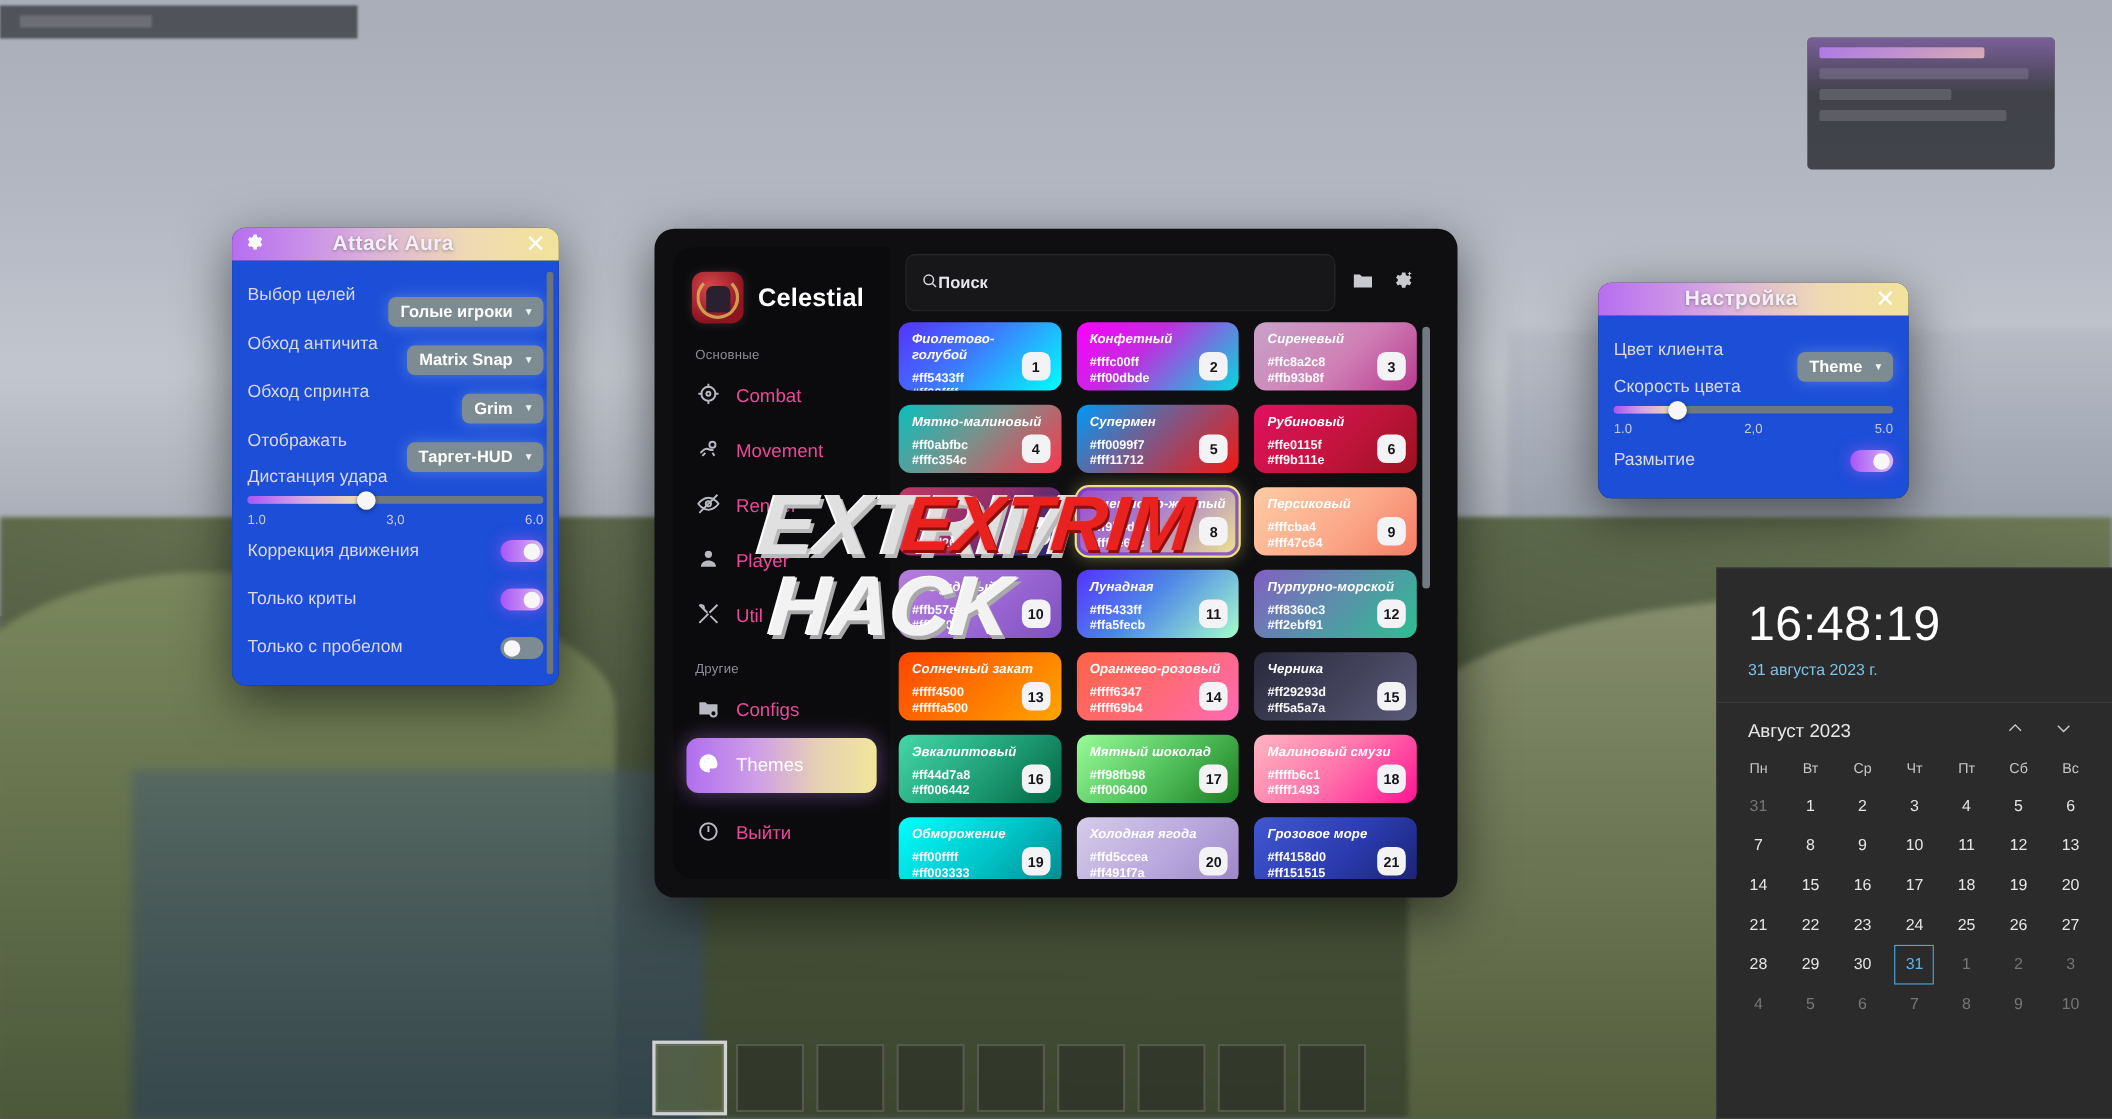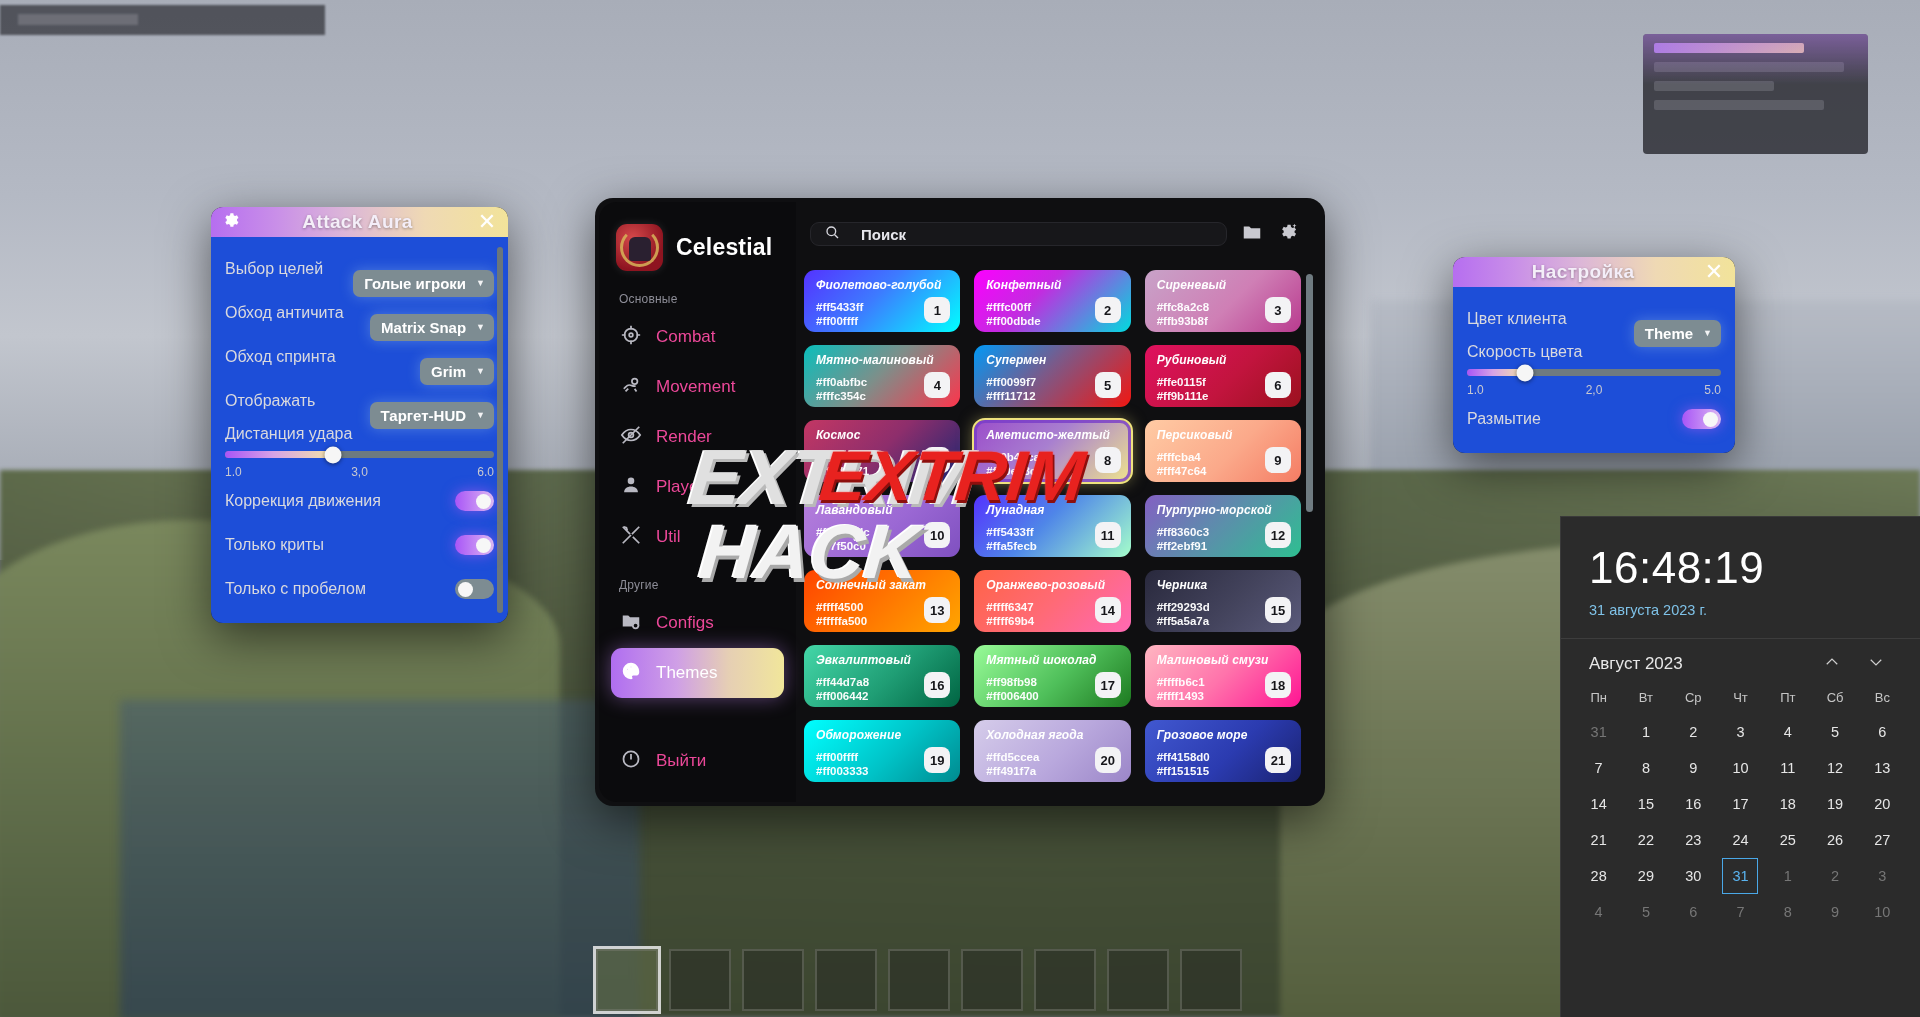--- a/index.html
+++ b/index.html
@@ -137,21 +137,21 @@
   .tgl.on { background: linear-gradient(90deg,#a855f7,#dcb8f2); box-shadow:0 0 14px rgba(170,90,245,.65); }
   .tgl.off { background:#7d8c92; }
   .tgl .dot { position:absolute; top:2.5px; width:15px; height:15px; border-radius:50%; background:#f7f7f7; }
   .tgl.on .dot { right:3px; }
   .tgl.off .dot { left:3px; }
 
   
   .vscroll { position:absolute; right:5px; top:10px; bottom:10px; width:6px; border-radius:4px; background:#6a767c; }
 
   
-  #celestial { left:595px; top:198px; width:730px; height:608px; border-radius:18px; background:#0f0f11; padding:4px; }
+  #celestial { left:595px; top:208px; width:730px; height:608px; border-radius:18px; background:#0f0f11; padding:17px; }
   #celestial .cwrap { display:flex; height:100%; }
   .c-side { width:197px; background:#0b0b0d; border-radius:18px 0 0 18px; padding:16px 0 0 0; display:flex; flex-direction:column; }
   .c-brand { display:flex; align-items:center; gap:13px; padding:0 0 0 17px; height:58px; }
   .c-logo {
     width:47px; height:47px; border-radius:11px;
     background: radial-gradient(circle at 35% 30%, #d4484a, #8e1420 70%);
     box-shadow:0 0 10px rgba(255,255,255,.12); position:relative; overflow:hidden;
   }
   .c-logo::after{
     content:''; position:absolute; left:50%; top:55%; transform:translate(-50%,-50%);
@@ -171,22 +171,22 @@
   .c-item.active {
     background: linear-gradient(90deg,#b06ef0 0%, #cf9fe6 38%, #e6cfb4 68%, #f1e69b 100%);
     color:#ffffff; box-shadow:0 0 20px rgba(190,130,240,.45);
   }
   .c-item.active svg { stroke:#ffffff; }
   .c-exit { margin-top:auto; margin-bottom:16px; }
 
   .c-main { flex:1; display:flex; flex-direction:column; min-width:0; }
   .c-top { height:64px; display:flex; align-items:center; gap:14px; padding:0 22px 0 14px; }
   .c-search {
-    flex:1; height:24px; background:#17171a; border:1px solid #26262b; border-radius:9px;
-    display:flex; align-items:center; gap:21px; padding:0 13px;
+    flex:1; height:52px; background:#17171a; border:1px solid #26262b; border-radius:9px;
+    display:flex; align-items:center; gap:0; padding:0 13px;
   }
   .c-search svg { width:16px; height:16px; stroke:#d8d8df; fill:none; stroke-width:2; }
   .c-search input {
     background:transparent; border:0; outline:none; color:#e6e6ec;
     font-family:"Liberation Sans",sans-serif; font-size:15px; font-weight:700; width:100%;
   }
   .c-search input::placeholder { color:#e6e6ec; font-weight:700; }
   .c-top .ico { cursor:pointer; }
   .c-top .ico svg { width:22px; height:22px; fill:#c9c9d0; }
 

